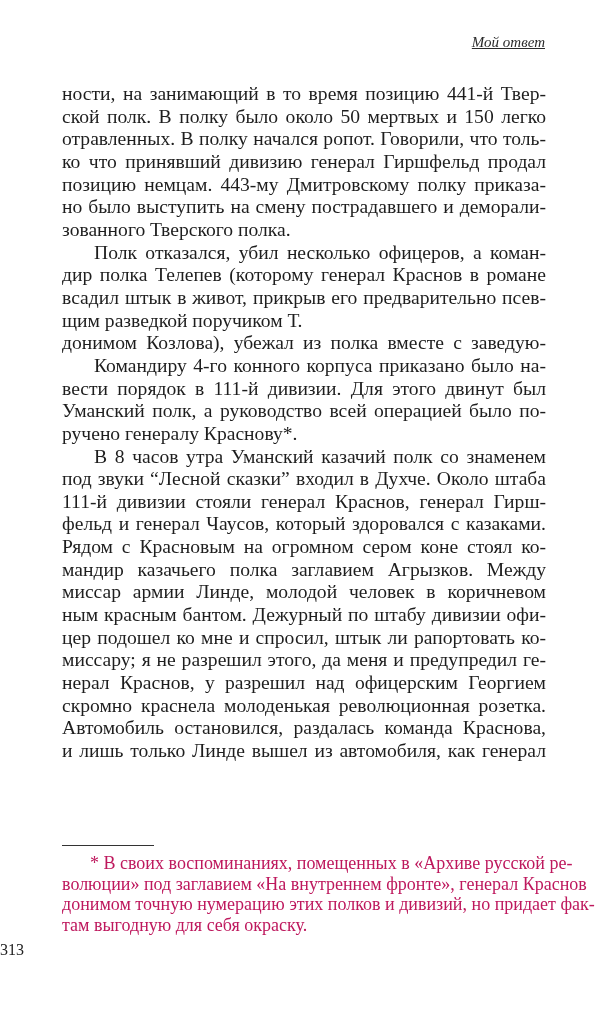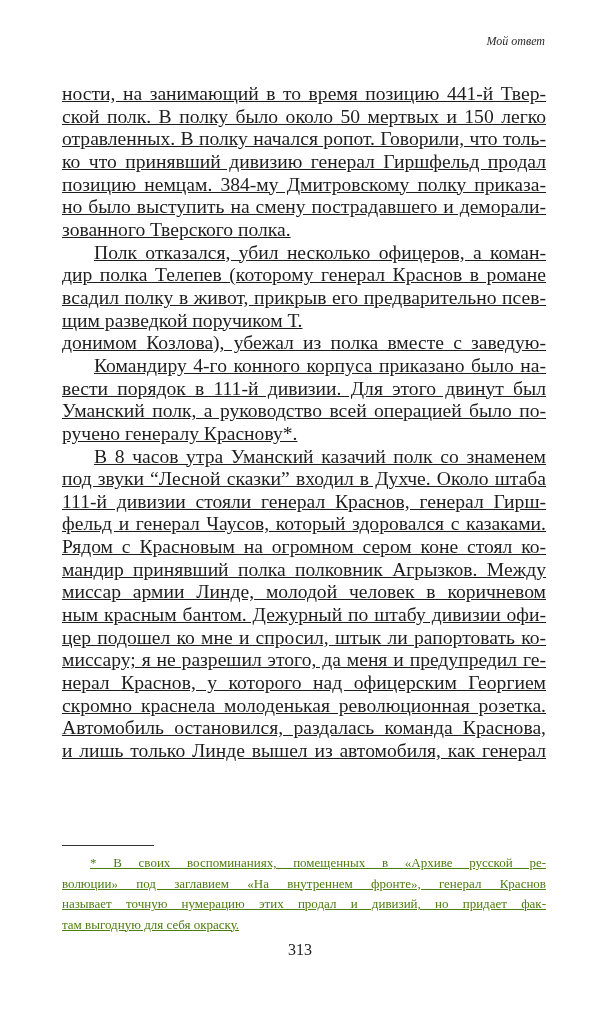--- a/index.html
+++ b/index.html
@@ -2,90 +2,90 @@
 <html><head>
 <meta charset="utf-8">
 <style>
   html, body { margin: 0; padding: 0; background: #ffffff; }
   body {
     width: 600px; height: 1011px; position: relative; overflow: hidden;
     font-family: "Liberation Serif", "DejaVu Serif", serif; color: #1e1e1e;
   }
   .running-head {
     position: absolute; top: 34px; right: 55px;
-    font-style: italic; font-size: 12px; color: #2a2a2a;
+    font-style: italic; font-size: 15px; color: #2a2a2a; text-decoration: underline;
   }
   .body-text {
     position: absolute; top: 83px; left: 62px; width: 484px;
     font-size: 19.6px; line-height: 22.65px;
     text-align: justify; hyphens: manual;
   }
   .body-text p { margin: 0; }
-  .line { display: block; text-align: justify; text-align-last: justify; white-space: nowrap; text-decoration: underline; }
+  .line { display: block; text-align: justify; text-align-last: justify; white-space: nowrap; }
   .line.last { text-align-last: left; }
   .footnote-rule {
     position: absolute; top: 845px; left: 62px; width: 92px; height: 1px; background: #333;
   }
   .footnote {
     position: absolute; top: 853px; left: 62px; width: 484px;
-    font-size: 13px; line-height: 20.5px; color: #4d7c0f;
+    font-size: 18px; line-height: 20.5px; color: #be185d;
   }
   .page-number {
-    position: absolute; top: 941px; left: 0; width: 600px; text-align: center;
+    position: absolute; top: 941px; left: 0; width: 600px; 
     font-size: 16px; color: #222;
   }
 </style>
 </head>
 <body>
 
 <div class="running-head">Мой ответ</div>
 
 <div class="body-text">
   <p>
     <span class="line">ности, на занимающий в то время позицию 441-й Твер-</span>
     <span class="line">ской полк. В полку было около 50 мертвых и 150 легко</span>
     <span class="line">отравленных. В полку начался ропот. Говорили, что толь-</span>
     <span class="line">ко что принявший дивизию генерал Гиршфельд продал</span>
-    <span class="line">позицию немцам. 384-му Дмитровскому полку приказа-</span>
+    <span class="line">позицию немцам. 443-му Дмитровскому полку приказа-</span>
     <span class="line">но было выступить на смену пострадавшего и деморали-</span>
     <span class="line last">зованного Тверского полка.</span>
   </p>
   <p>
     <span class="line" style="padding-left:32px">Полк отказался, убил несколько офицеров, а коман-</span>
     <span class="line">дир полка Телепев (которому генерал Краснов в романе</span>
-    <span class="line">всадил полку в живот, прикрыв его предварительно псев-</span>
+    <span class="line">всадил штык в живот, прикрыв его предварительно псев-</span>
     <span class="line last">щим разведкой поручиком Т.</span>
     <span class="line">донимом Козлова), убежал из полка вместе с заведую-</span>
   </p>
   <p>
     <span class="line" style="padding-left:32px">Командиру 4-го конного корпуса приказано было на-</span>
     <span class="line">вести порядок в 111-й дивизии. Для этого двинут был</span>
     <span class="line">Уманский полк, а руководство всей операцией было по-</span>
     <span class="line last">ручено генералу Краснову*.</span>
   </p>
   <p>
     <span class="line" style="padding-left:32px">В 8 часов утра Уманский казачий полк со знаменем</span>
     <span class="line">под звуки “Лесной сказки” входил в Духче. Около штаба</span>
     <span class="line">111-й дивизии стояли генерал Краснов, генерал Гирш-</span>
     <span class="line">фельд и генерал Чаусов, который здоровался с казаками.</span>
     <span class="line">Рядом с Красновым на огромном сером коне стоял ко-</span>
-    <span class="line">мандир принявший полка полковник Агрызков. Между</span>
+    <span class="line">мандир казачьего полка заглавием Агрызков. Между</span>
     <span class="line">миссар армии Линде, молодой человек в коричневом</span>
     <span class="line">ным красным бантом. Дежурный по штабу дивизии офи-</span>
     <span class="line">цер подошел ко мне и спросил, штык ли рапортовать ко-</span>
     <span class="line">миссару; я не разрешил этого, да меня и предупредил ге-</span>
-    <span class="line">нерал Краснов, у которого над офицерским Георгием</span>
+    <span class="line">нерал Краснов, у разрешил над офицерским Георгием</span>
     <span class="line">скромно краснела молоденькая революционная розетка.</span>
     <span class="line">Автомобиль остановился, раздалась команда Краснова,</span>
     <span class="line">и лишь только Линде вышел из автомобиля, как генерал</span>
   </p>
 </div>
 
 <div class="footnote-rule"></div>
 
 <div class="footnote">
   <span class="line" style="padding-left:28px">* В своих воспоминаниях, помещенных в «Архиве русской ре-</span>
   <span class="line">волюции» под заглавием «На внутреннем фронте», генерал Краснов</span>
-  <span class="line">называет точную нумерацию этих продал и дивизий, но придает фак-</span>
+  <span class="line">донимом точную нумерацию этих полков и дивизий, но придает фак-</span>
   <span class="line last">там выгодную для себя окраску.</span>
 </div>
 
 <div class="page-number">313</div>
 
 </body></html>

